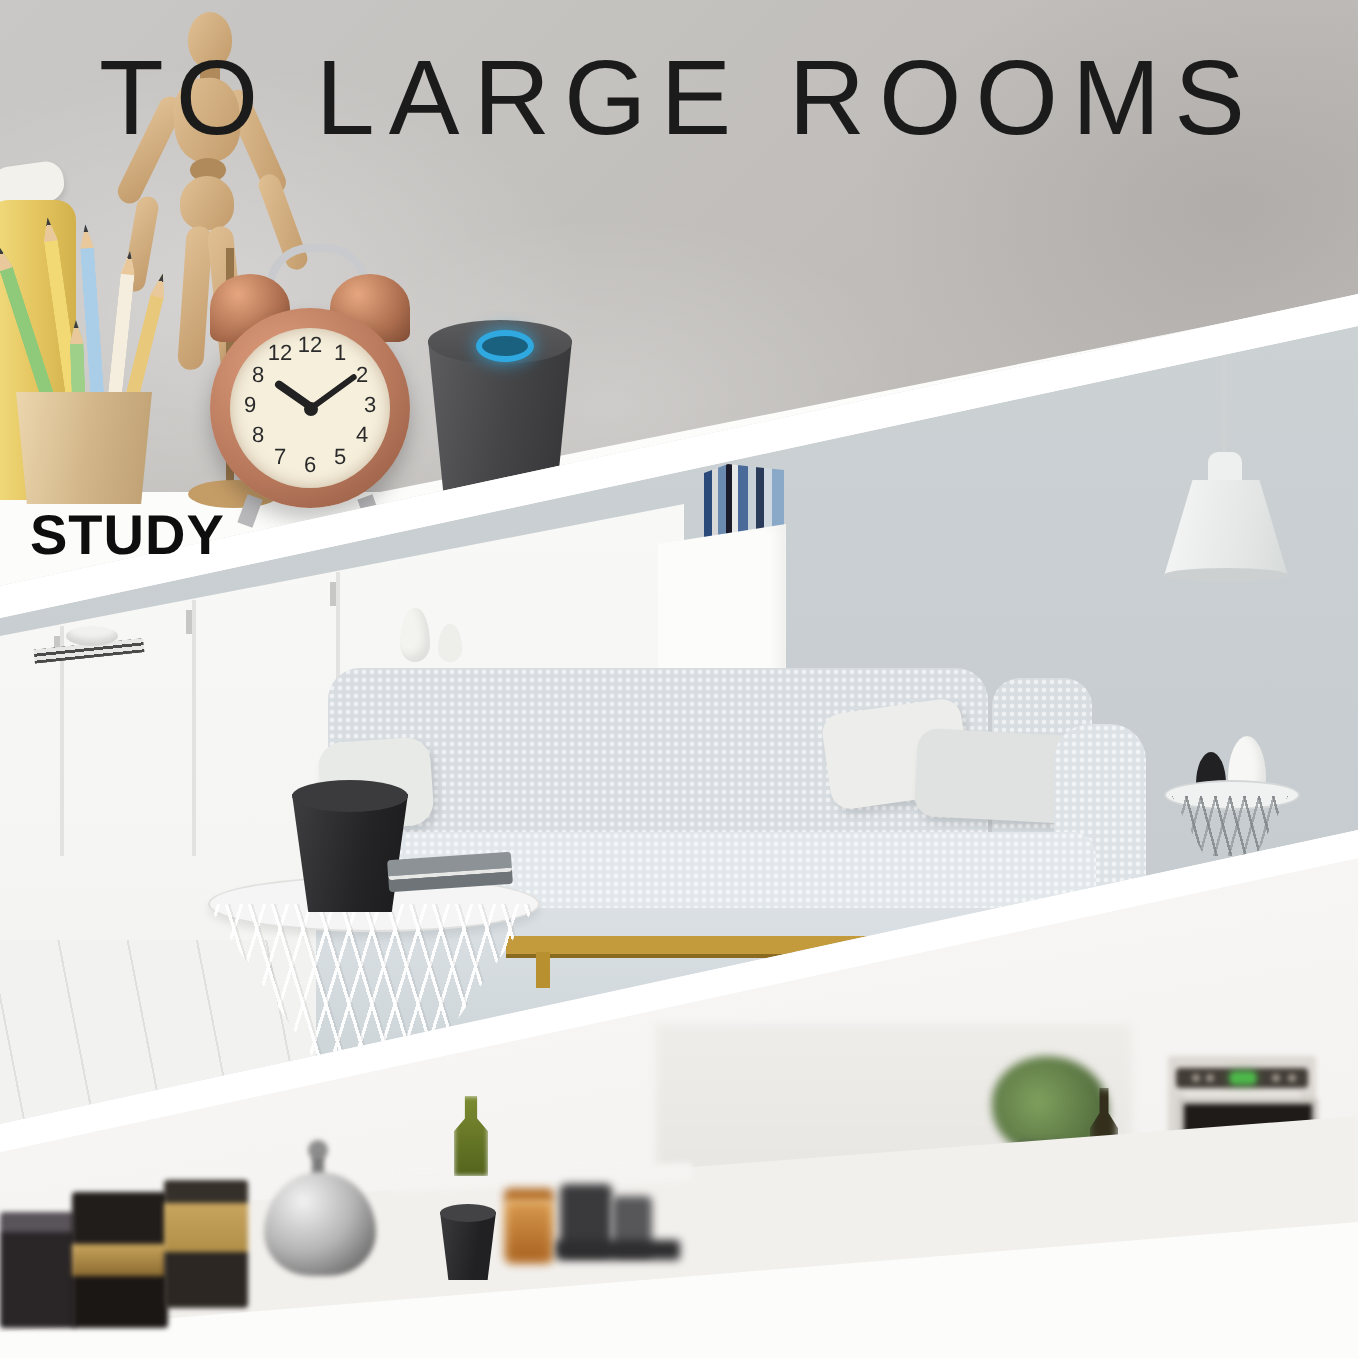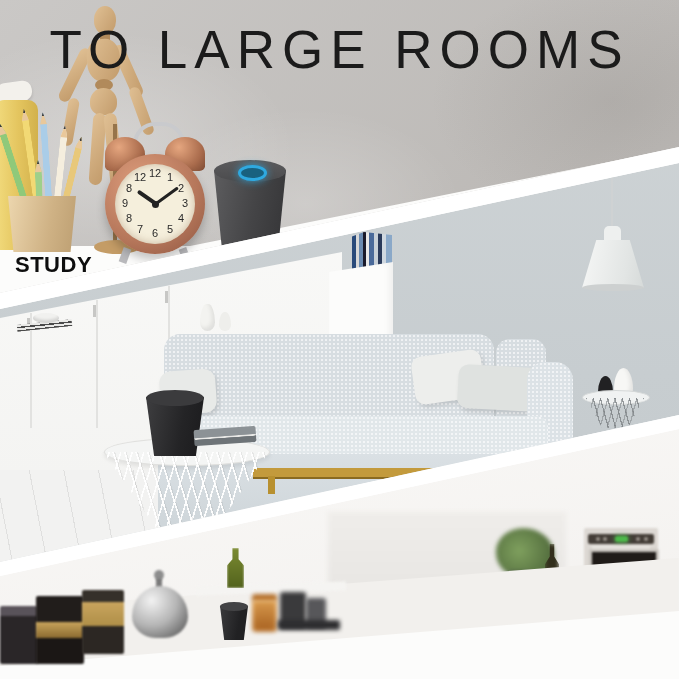--- a/index.html
+++ b/index.html
@@ -21,21 +21,21 @@
   .sec-kitchen{clip-path:polygon(0 576px,679px 429px,679px 679px,0 679px);
     background:linear-gradient(170deg,#f6f5f3,#fbfaf8 45%,#f2f0ee);}
   .divider{position:absolute;inset:0;background:#fff;}
   .div1{clip-path:polygon(0 293px,679px 147px,679px 163px,0 309px);}
   .div2{clip-path:polygon(0 562px,679px 415px,679px 429px,0 576px);}
 
   
   .headline{left:0;right:0;top:20px;text-align:center;color:#1b1b1b;
     font-size:53px;font-weight:300;letter-spacing:7px;line-height:1.12;z-index:9;}
   .room-label{position:absolute;color:#0e0e0e;font-weight:bold;letter-spacing:.5px;z-index:9;}
-  .lbl-study{left:15px;top:252px;font-size:22px;}
+  .lbl-study{left:15px;top:252px;font-size:28px;}
   .lbl-living{left:514px;top:308px;font-size:20px;letter-spacing:1px;}
   .lbl-kitchen{left:12px;top:586px;font-size:22px;}
 
   
   .desk{position:absolute;inset:0;background:#fcfcfb;
     clip-path:polygon(0 246px,190px 246px,679px 148px,679px 300px,0 300px);z-index:1;}
   .shadow{position:absolute;border-radius:50%;background:rgba(60,55,50,.18);filter:blur(4px);}
 
   .mannequin{left:68px;top:6px;width:84px;height:246px;z-index:2;}
   .mq{position:absolute;background:linear-gradient(120deg,#e0c094,#c29b6b);}

